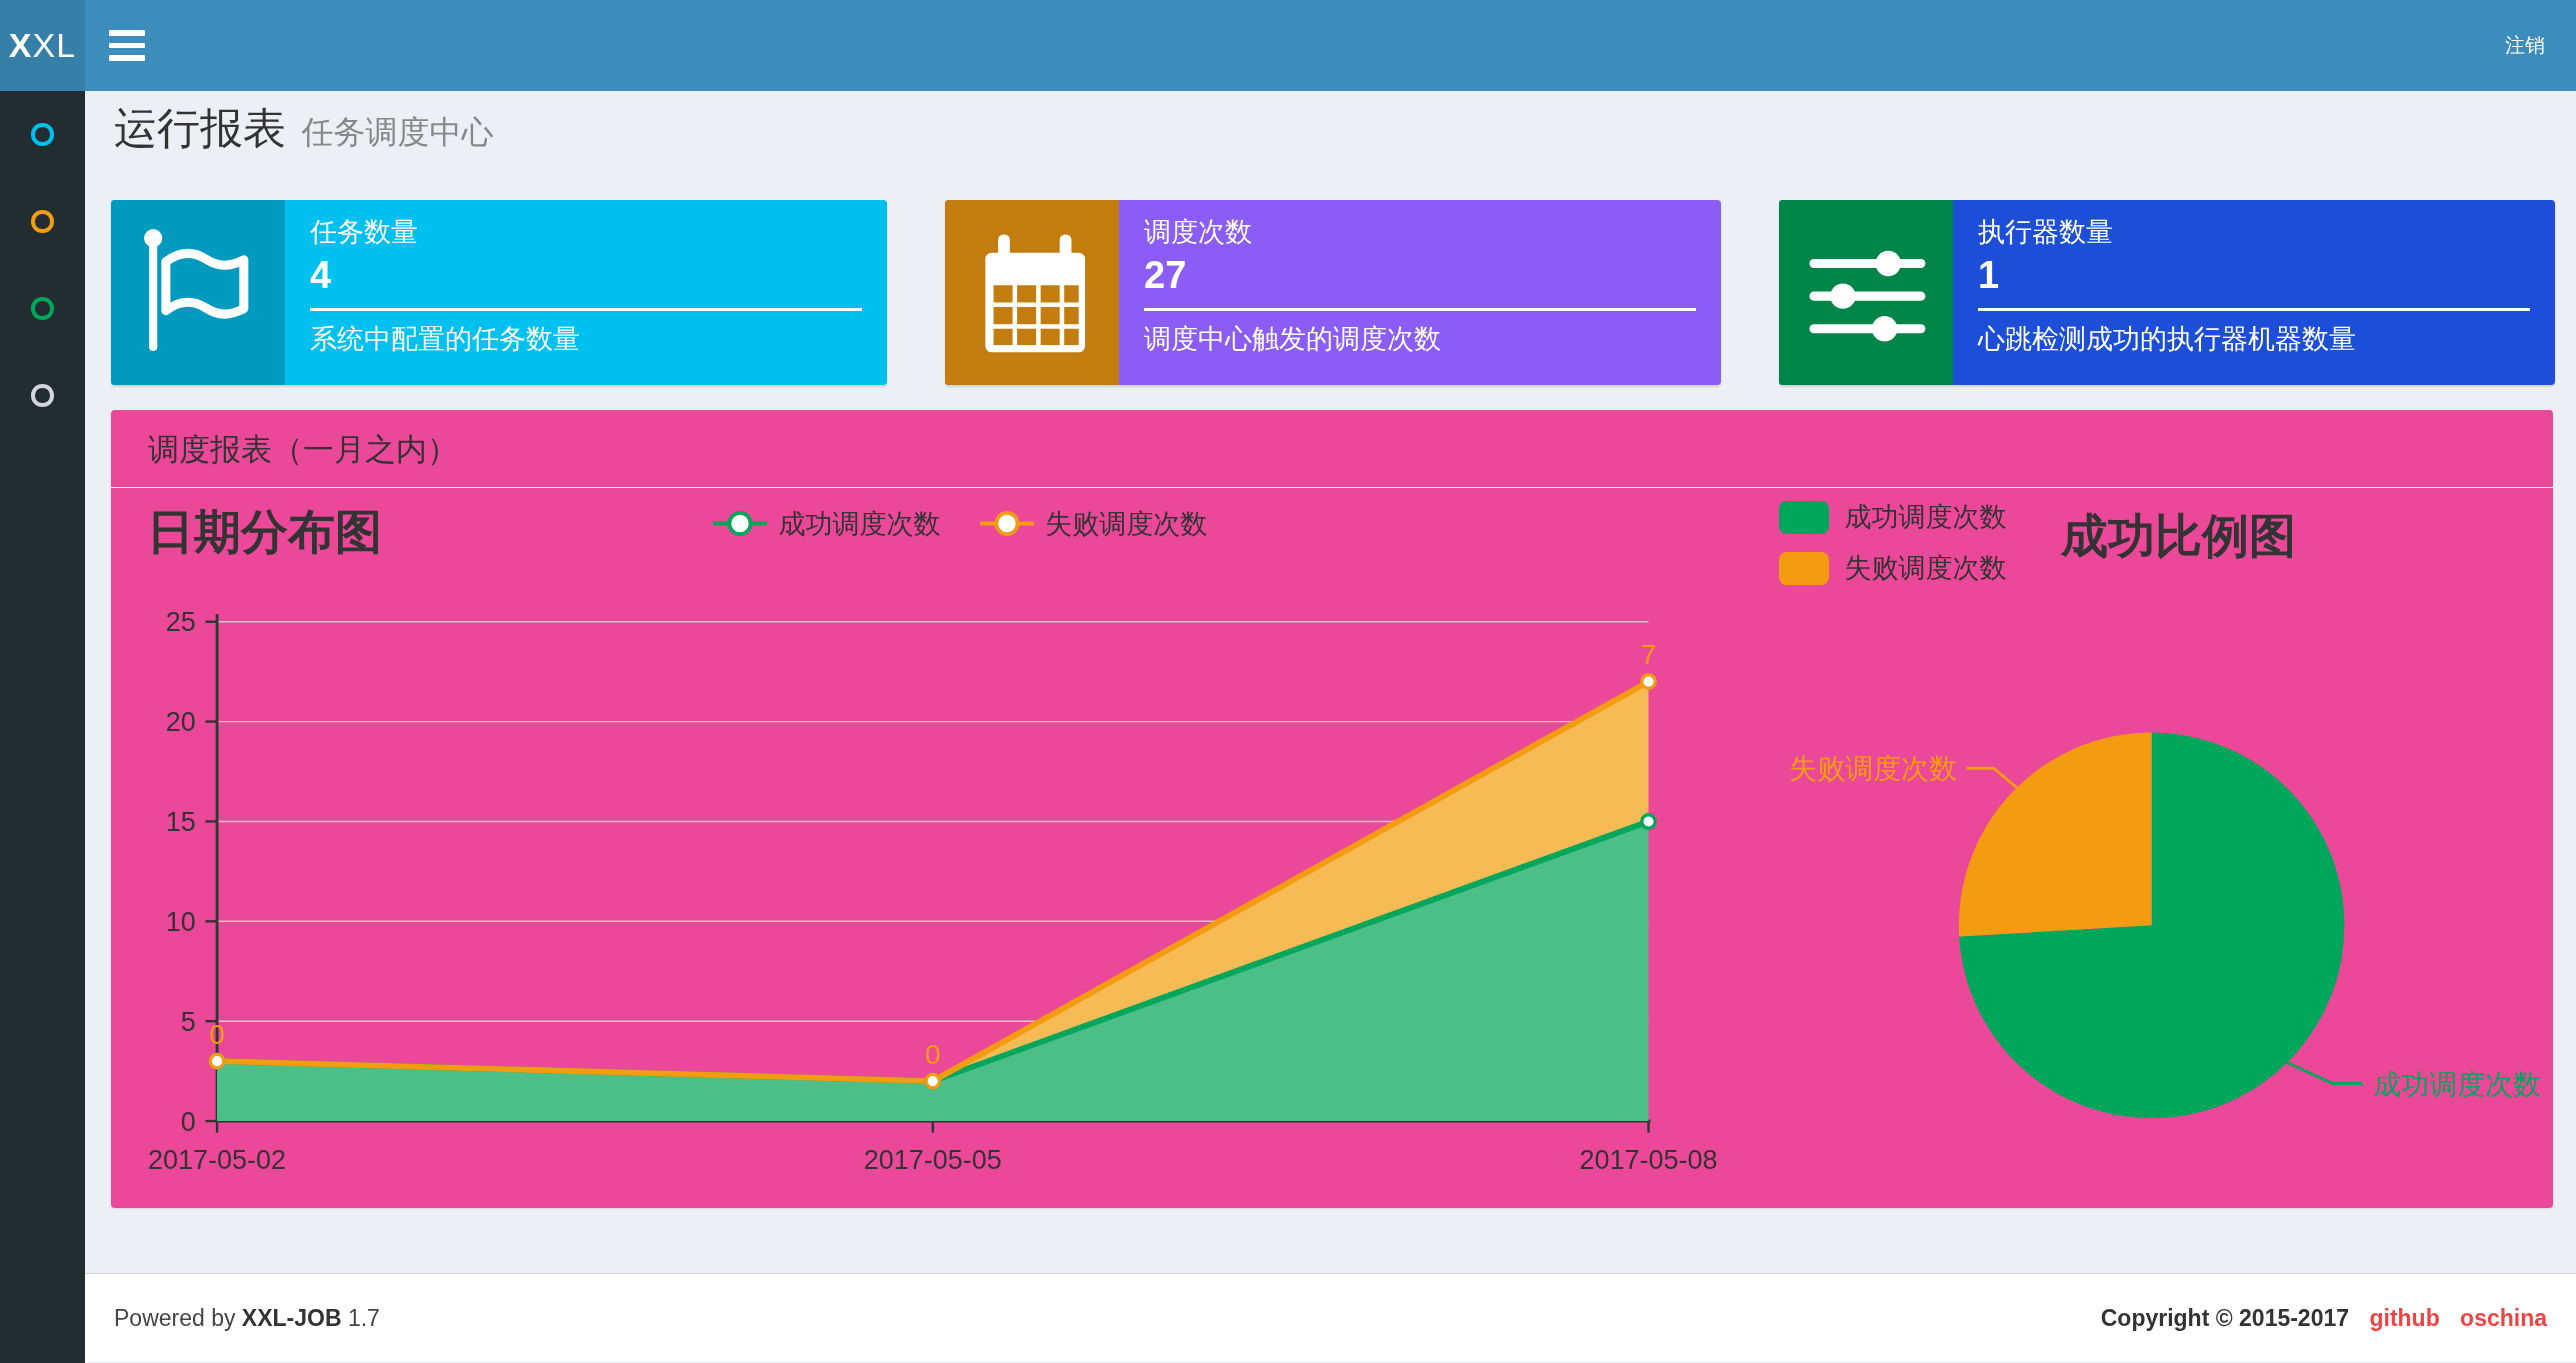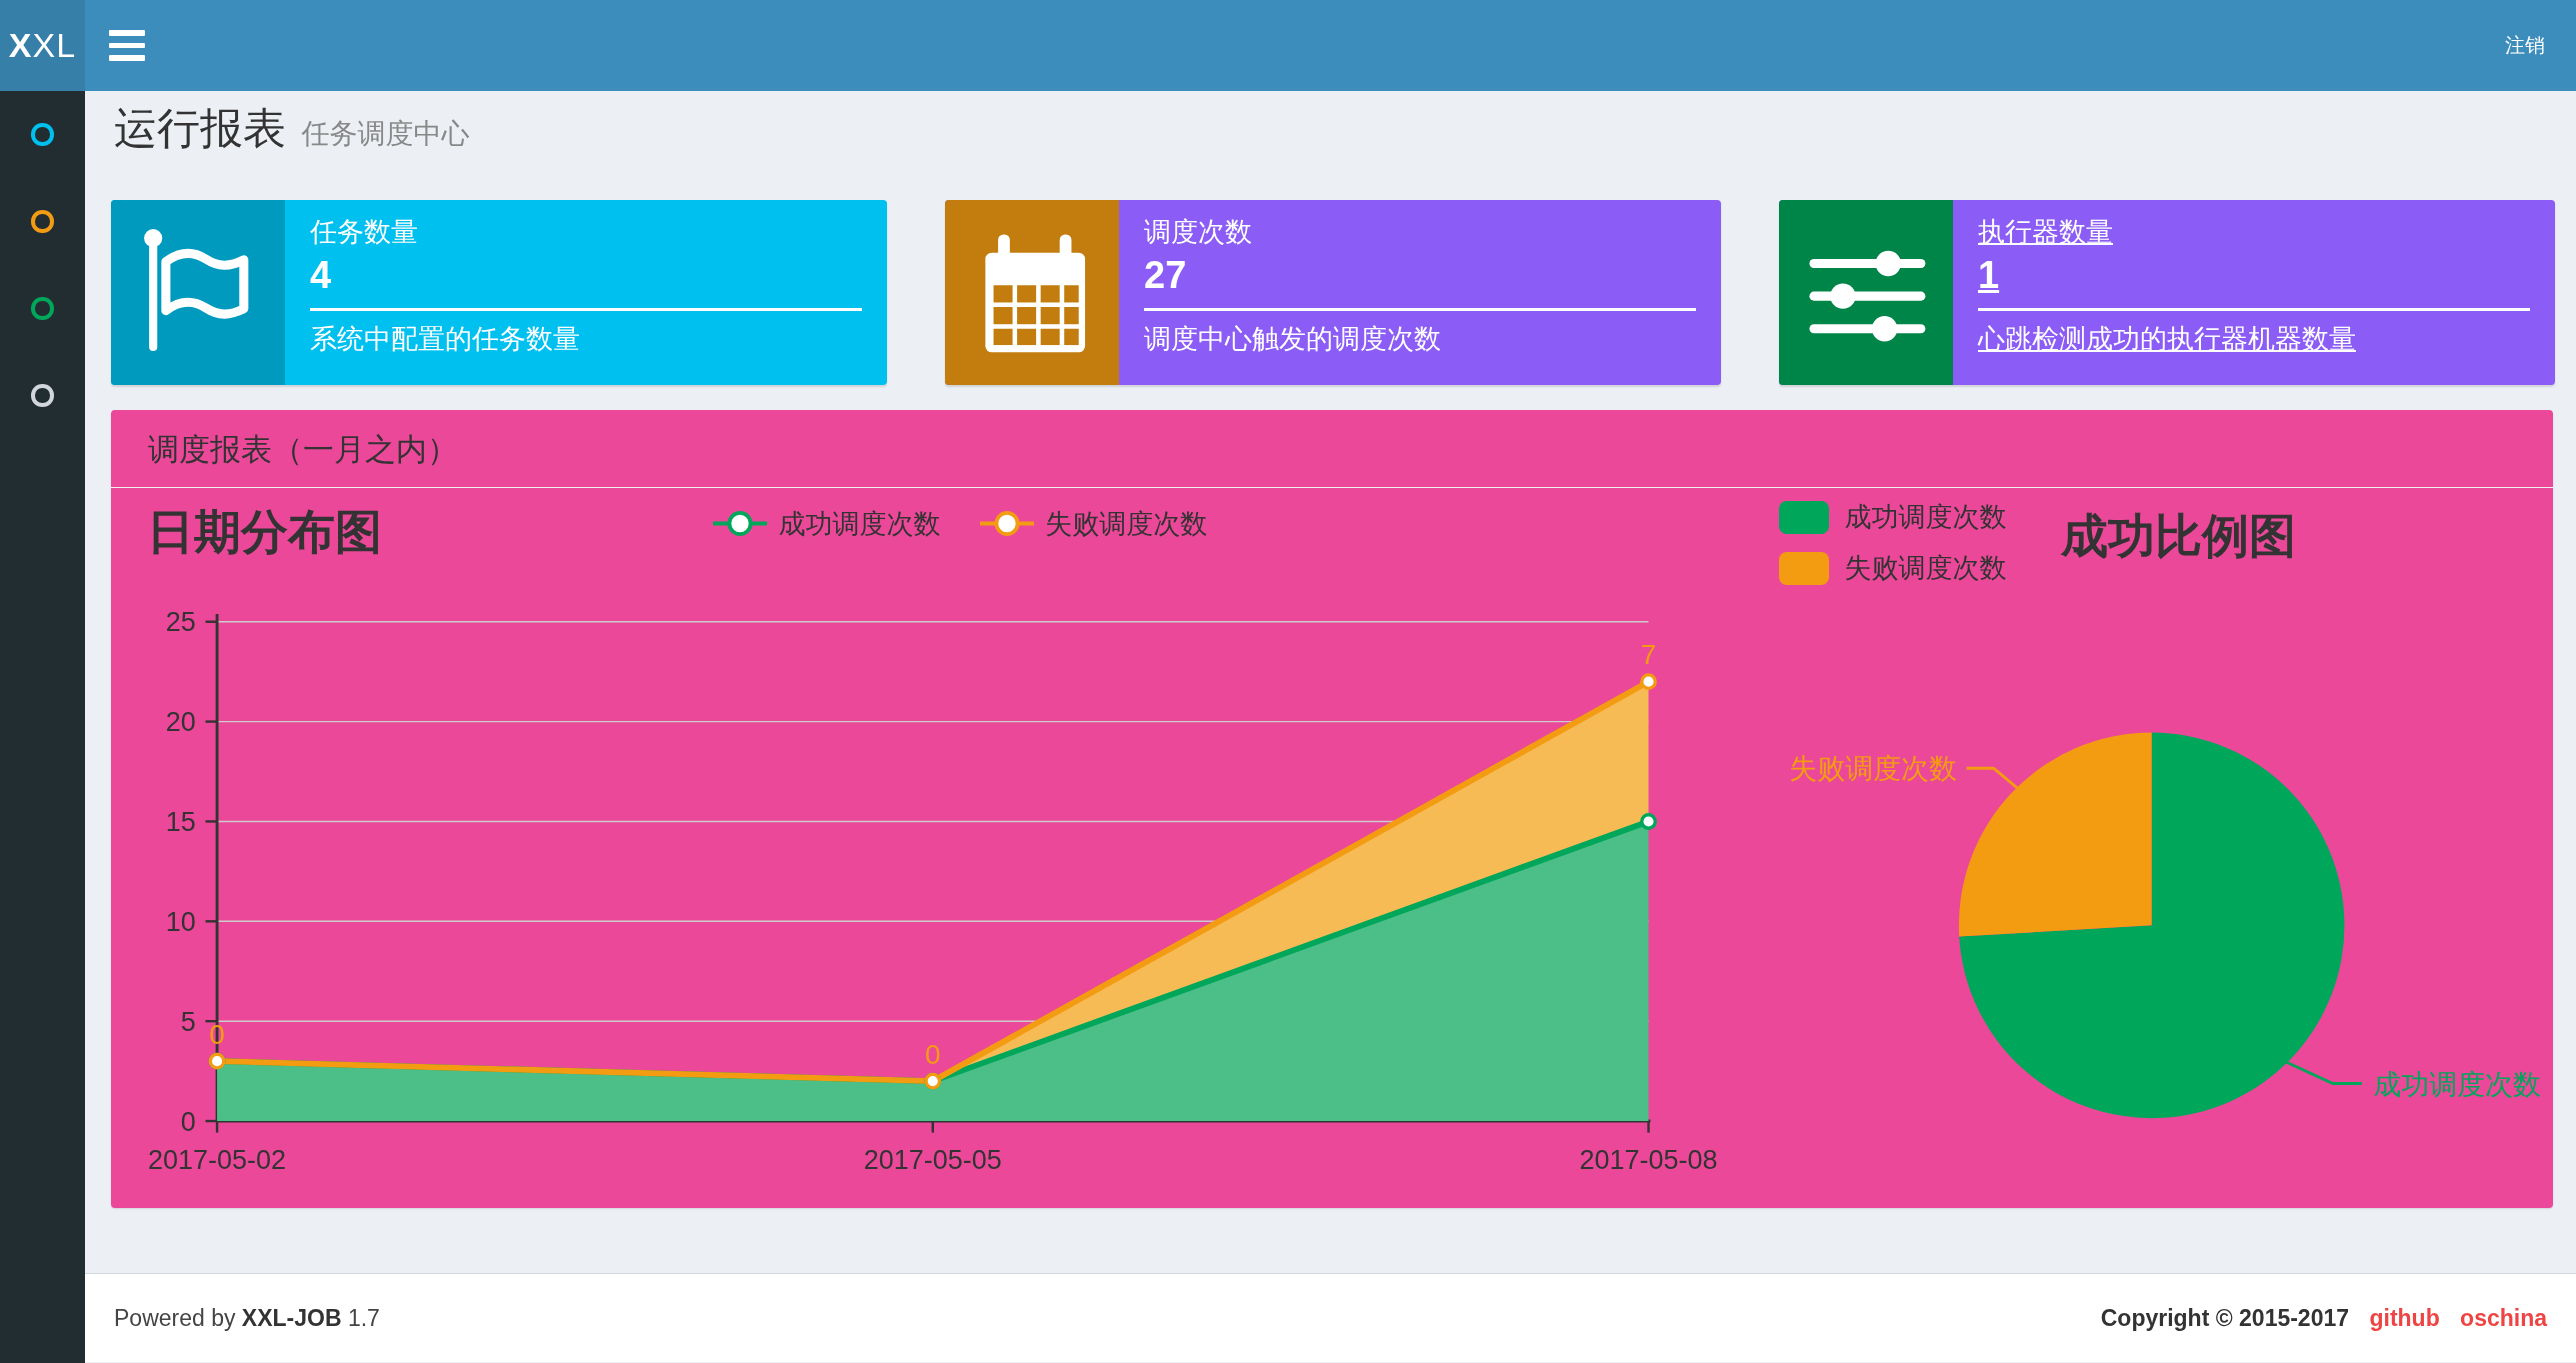--- a/index.html
+++ b/index.html
@@ -20,21 +20,21 @@
   .logout{color:#fff;font-size:20px;padding:0 31px;line-height:91px;cursor:pointer;}
 
   
   .sidebar{position:absolute;left:0;top:91px;width:85px;height:1273px;background:#222d32;}
   .side-item{height:87px;display:flex;align-items:center;justify-content:center;cursor:pointer;}
   .side-item .circle{width:14.5px;height:14.5px;border-radius:50%;border:4.8px solid #fff;}
 
   
   .page-header{left:114px;top:100px;}
   .page-header h1{display:inline;font-size:43px;font-weight:500;color:#333;margin:0;}
-  .page-header small{font-size:28px;color:#888;margin-left:15.4px;font-weight:400;}
+  .page-header small{font-size:32px;color:#888;margin-left:15.4px;font-weight:400;}
 
   
   .cards-row{left:111px;top:200px;width:2444px;display:flex;gap:58px;}
   .info-box{flex:1;height:185px;border-radius:3.9px;display:flex;color:#fff;
             box-shadow:0 1.9px 1.9px rgba(0,0,0,.12);overflow:hidden;}
   .ib-icon{width:174px;display:flex;align-items:center;justify-content:center;flex:none;}
   .ib-content{flex:1;padding:15.4px 25px 0 25px;min-width:0;}
   .ib-text{font-size:27px;line-height:35px;}
   .ib-number{font-size:38px;font-weight:bold;line-height:46px;margin-top:1.9px;}
   .ib-bar{height:2.9px;background:#fff;margin:9.6px 0 11.6px 0;}
@@ -144,21 +144,21 @@
         </svg>
       </div>
       <div class="ib-content">
         <div class="ib-text">调度次数</div>
         <div class="ib-number">27</div>
         <div class="ib-bar"></div>
         <div class="ib-desc">调度中心触发的调度次数</div>
       </div>
     </div>
 
-    <div class="info-box" style="background: #8b5cf6; text-decoration: underline;">
+    <div class="info-box" style="background: #1d4ed8;">
       <div class="ib-icon" style="background: rgb(0, 133, 72);">
         <svg width="145" height="145" viewBox="0 0 160 160">
           <line x1="22" y1="48" x2="140" y2="48" stroke="#fff" stroke-width="10" stroke-linecap="round"></line>
           <circle cx="104" cy="48" r="14" fill="#fff"></circle>
           <line x1="22" y1="84" x2="140" y2="84" stroke="#fff" stroke-width="10" stroke-linecap="round"></line>
           <circle cx="54" cy="84" r="14" fill="#fff"></circle>
           <line x1="22" y1="120" x2="140" y2="120" stroke="#fff" stroke-width="10" stroke-linecap="round"></line>
           <circle cx="100" cy="120" r="14" fill="#fff"></circle>
         </svg>
       </div>

